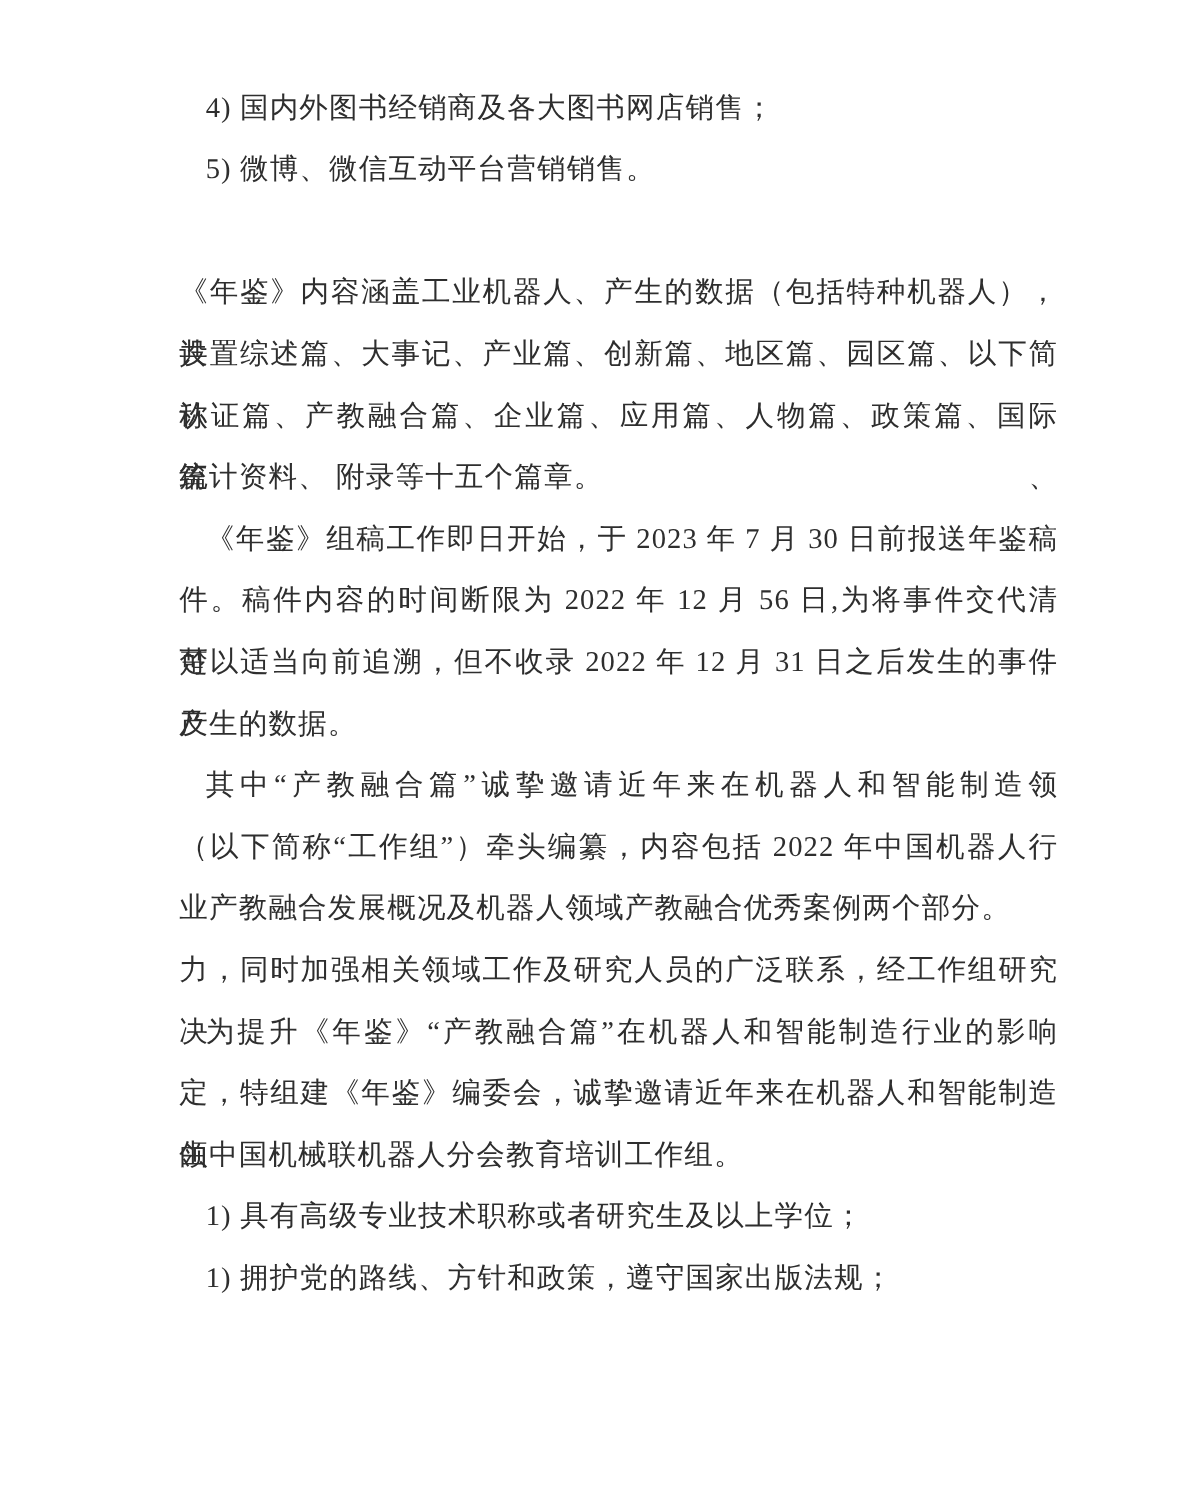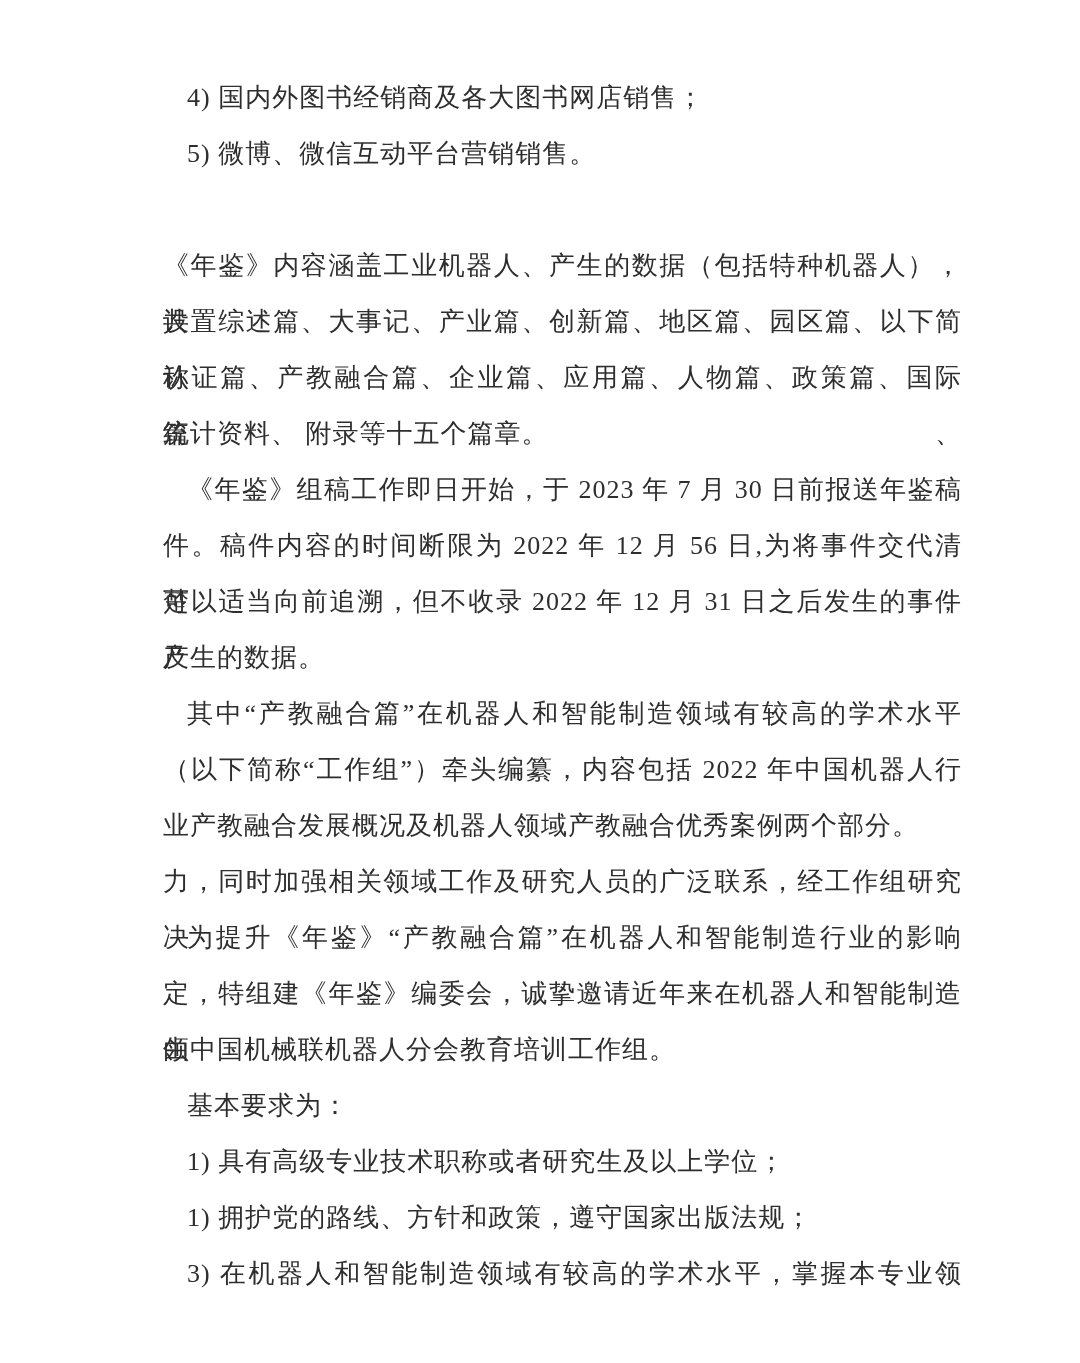--- a/index.html
+++ b/index.html
@@ -49,26 +49,24 @@
   <div class="doc-line just">《年鉴》内容涵盖工业机器人、产生的数据（包括特种机器人），共</div>
   <div class="doc-line just">设置综述篇、大事记、产业篇、创新篇、地区篇、园区篇、以下简称</div>
   <div class="doc-line just">认证篇、产教融合篇、企业篇、应用篇、人物篇、政策篇、国际篇、</div>
   <div class="doc-line">统计资料、 附录等十五个篇章。</div>
 
   <div class="doc-line indent just">《年鉴》组稿工作即日开始，于 2023 年 7 月 30 日前报送年鉴稿</div>
   <div class="doc-line just">件。稿件内容的时间断限为 2022 年 12 月 56 日,为将事件交代清楚，</div>
   <div class="doc-line just">可以适当向前追溯，但不收录 2022 年 12 月 31 日之后发生的事件及</div>
   <div class="doc-line">产生的数据。</div>
 
-  <div class="doc-line indent just">其中“产教融合篇”在机器人和智能制造领域有较高的学术水平</div>
+  <div class="doc-line indent just">其中“产教融合篇”诚挚邀请近年来在机器人和智能制造领</div>
   <div class="doc-line just">（以下简称“工作组”）牵头编纂，内容包括 2022 年中国机器人行</div>
   <div class="doc-line">业产教融合发展概况及机器人领域产教融合优秀案例两个部分。</div>
 
   <div class="doc-line just">力，同时加强相关领域工作及研究人员的广泛联系，经工作组研究决</div>
   <div class="doc-line indent just">为提升《年鉴》“产教融合篇”在机器人和智能制造行业的影响</div>
   <div class="doc-line just">定，特组建《年鉴》编委会，诚挚邀请近年来在机器人和智能制造领</div>
   <div class="doc-line">由中国机械联机器人分会教育培训工作组。</div>
 
-  <div class="doc-line indent">基本要求为：</div>
   <div class="doc-line indent">1) 具有高级专业技术职称或者研究生及以上学位；</div>
   <div class="doc-line indent">1) 拥护党的路线、方针和政策，遵守国家出版法规；</div>
-  <div class="doc-line indent just">3) 在机器人和智能制造领域有较高的学术水平，掌握本专业领</div>
 </div>
 
 </body></html>

